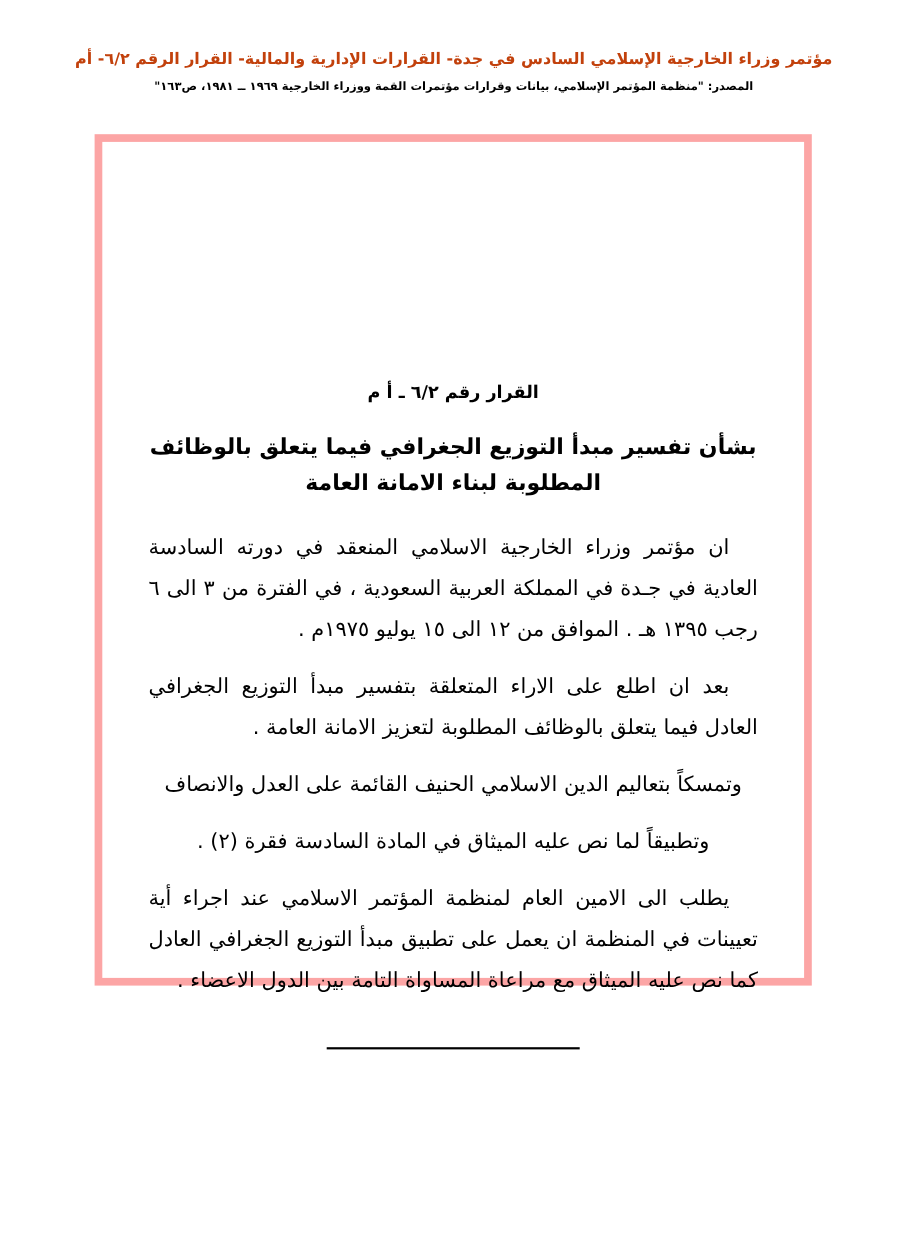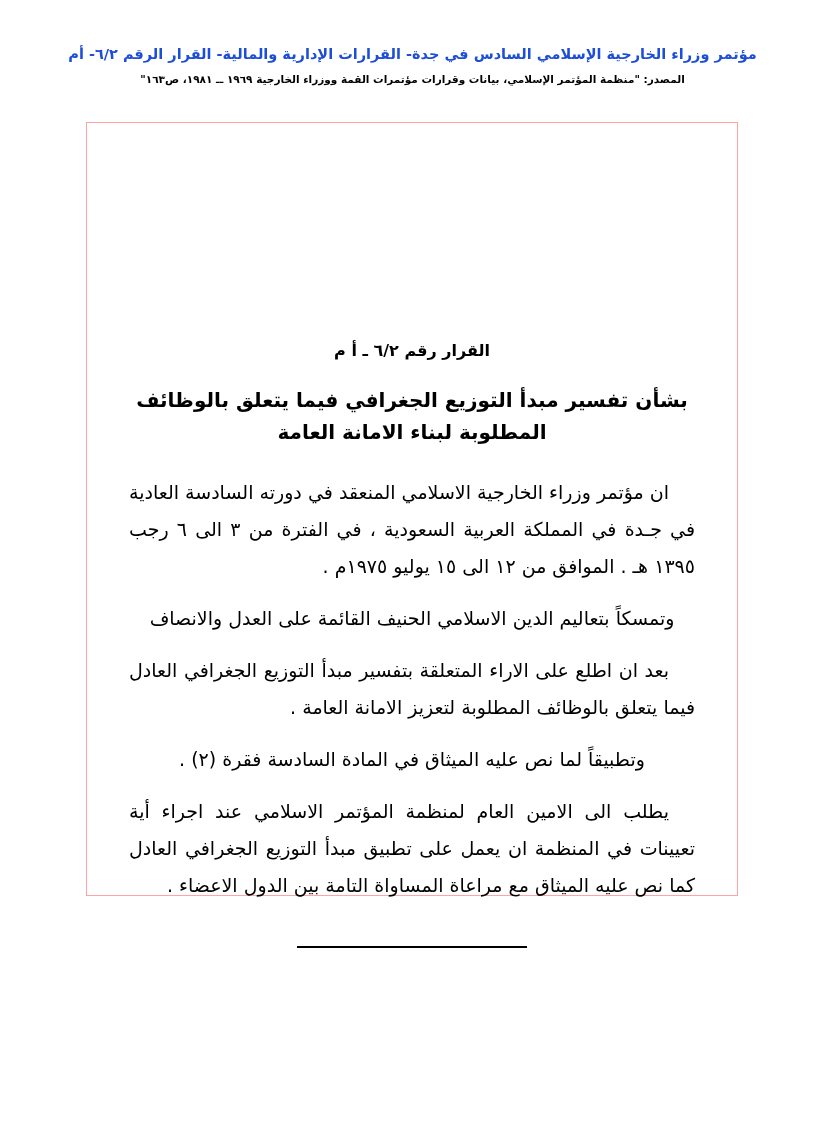--- a/index.html
+++ b/index.html
@@ -25,40 +25,40 @@
 
   
   .header {
     text-align: center;
     padding-top: 44px;
   }
   .header-title {
     font-size: 14.5px;
     font-weight: bold;
     letter-spacing: 0px;
-    color: #1d4ed8;
+    color: #c2410c;
     line-height: 1.5;
     direction: rtl;
   }
   .header-source {
     font-size: 10.5px;
     font-weight: bold;
     color: #000;
     margin-top: 7px;
     direction: rtl;
   }
 
   
   .frame {
     position: absolute;
     left: 86px;
     top: 122px;
     width: 652px;
     height: 774px;
-    border: 1px solid #fca5a5;
+    border: 7px solid #fca5a5;
     background: #ffffff;
     box-sizing: border-box;
   }
 
   .frame-inner {
     position: absolute;
     left: 0;
     top: 0;
     right: 0;
     bottom: 0;
@@ -126,23 +126,23 @@
     <div class="frame-inner"></div>
 
     <div class="doc-body">
 
       <div class="resolution-number">القرار رقم ٦/٢ ـ أ م</div>
 
       <div class="resolution-subject">بشأن تفسير مبدأ التوزيع الجغرافي فيما يتعلق بالوظائف المطلوبة لبناء الامانة العامة</div>
 
       <p class="para indent">ان مؤتمر وزراء الخارجية الاسلامي المنعقد في دورته السادسة العادية في جـدة في المملكة العربية السعودية ، في الفترة من ٣ الى ٦ رجب ١٣٩٥ هـ . الموافق من ١٢ الى ١٥ يوليو ١٩٧٥م .</p>
 
+      <p class="para indent">بعد ان اطلع على الاراء المتعلقة بتفسير مبدأ التوزيع الجغرافي العادل فيما يتعلق بالوظائف المطلوبة لتعزيز الامانة العامة .</p>
+
       <p class="para center-ish">وتمسكاً بتعاليم الدين الاسلامي الحنيف القائمة على العدل والانصاف</p>
-
-      <p class="para indent">بعد ان اطلع على الاراء المتعلقة بتفسير مبدأ التوزيع الجغرافي العادل فيما يتعلق بالوظائف المطلوبة لتعزيز الامانة العامة .</p>
 
       <p class="para center-ish">وتطبيقاً لما نص عليه الميثاق في المادة السادسة فقرة (٢) .</p>
 
       <p class="para indent">يطلب الى الامين العام لمنظمة المؤتمر الاسلامي عند اجراء أية تعيينات في المنظمة ان يعمل على تطبيق مبدأ التوزيع الجغرافي العادل كما نص عليه الميثاق مع مراعاة المساواة التامة بين الدول الاعضاء .</p>
 
       <div class="rule"></div>
     </div>
   </div>
 
 </div>

